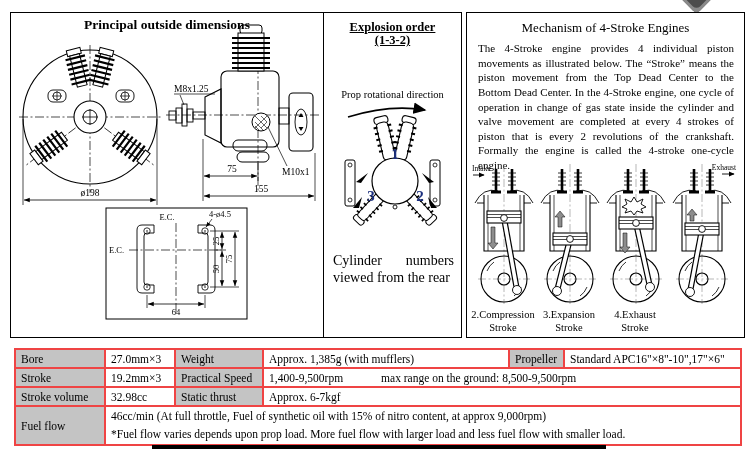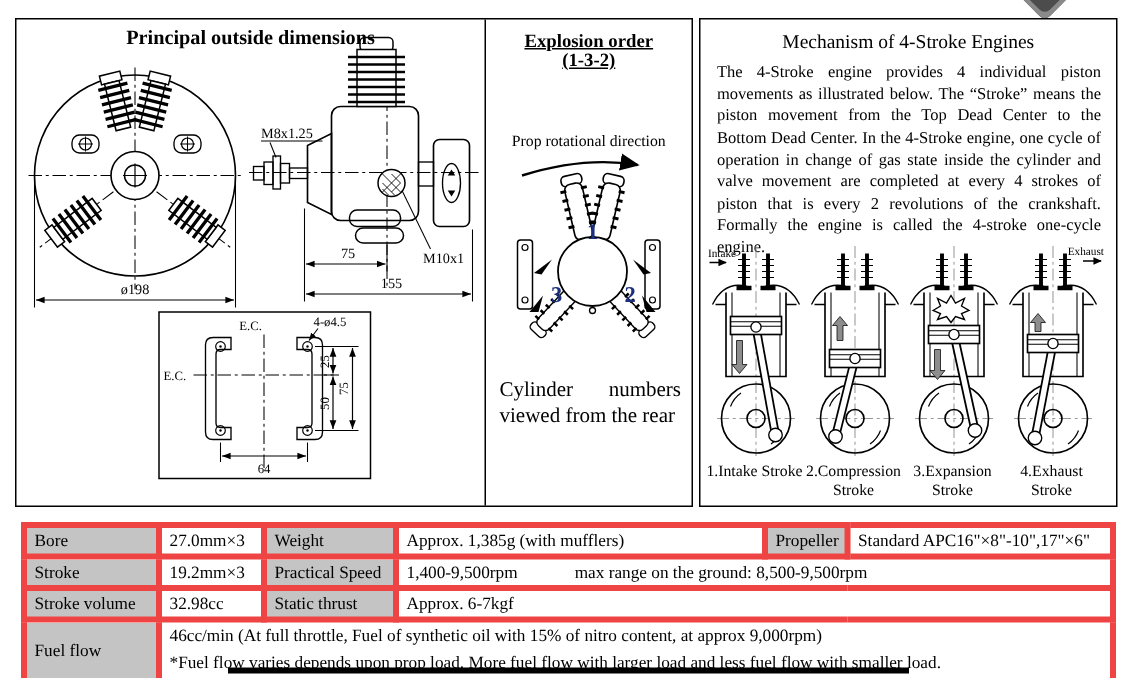--- a/index.html
+++ b/index.html
@@ -18,21 +18,21 @@
   .p3-body{margin:5px 10px 0 11px;font-size:11px;line-height:1.33;text-align:justify;}
   .p3-strokes{position:absolute;left:5px;top:148px;width:266px;}
   .p3-captions{position:absolute;left:3px;top:296px;width:270px;display:flex;}
   .p3-cap{width:66px;text-align:center;font-size:10.5px;line-height:1.2;}
   svg text{font-family:"Liberation Serif","DejaVu Serif",serif;}
   .drawing{position:absolute;left:0;top:0;}
   .logo{position:absolute;left:684px;top:-16px;width:25px;height:25px;background:#4c4c4c;
         transform:rotate(45deg);border-radius:5px;box-shadow:inset -3px -3px 0 #8a8a8a;}
   table.spec{position:absolute;left:14px;top:348px;width:726px;border-collapse:collapse;
         table-layout:fixed;font-size:11.5px;border:2px solid #000;}
-  table.spec td{border:4px solid #ef4444;padding:0 5px;height:17px;vertical-align:middle;
+  table.spec td{border:2px solid #ef4444;padding:0 5px;height:17px;vertical-align:middle;
         overflow:hidden;white-space:nowrap;}
   td.lab{background:#c4c4c4;}
   td.fuel-val{white-space:normal;line-height:1.5;}
   .gap{margin-left:38px;}
   .bottom-bar{position:absolute;left:152px;top:445px;width:454px;height:3.5px;background:#000;}
 </style>
 </head>
 <body>
 
 <div class="page">
@@ -280,24 +280,20 @@
         <path d="M15,65.5 h34 M15,68.5 h34" stroke="#000" stroke-width="0.7"></path>
         <circle cx="32" cy="68" r="3.4" fill="#fff" stroke="#000" stroke-width="0.9"></circle>
         <circle cx="20" cy="131" r="4.5" fill="#fff" stroke="#000" stroke-width="0.9"></circle>
         <polygon points="20,60 24,60 24,54 27,54 22,48 17,54 20,54" fill="#8d8d8d" stroke="#000" stroke-width="0.5"></polygon>
         <text x="66" y="9" text-anchor="end" font-size="7.5" fill="#000">Exhaust</text>
         <line x1="52" y1="13" x2="64" y2="13" stroke="#000" stroke-width="0.9" marker-end="url(#ar3)"></line>
       </g>
     </svg>
 
     <div class="p3-captions">
-      <div class="p3-cap">
-        <div>1.Intake Stroke</div>
-        <div></div>
-      </div>
       <div class="p3-cap">
         <div>2.Compression</div>
         <div>Stroke</div>
       </div>
       <div class="p3-cap">
         <div>3.Expansion</div>
         <div>Stroke</div>
       </div>
       <div class="p3-cap">
         <div>4.Exhaust Stroke</div>

